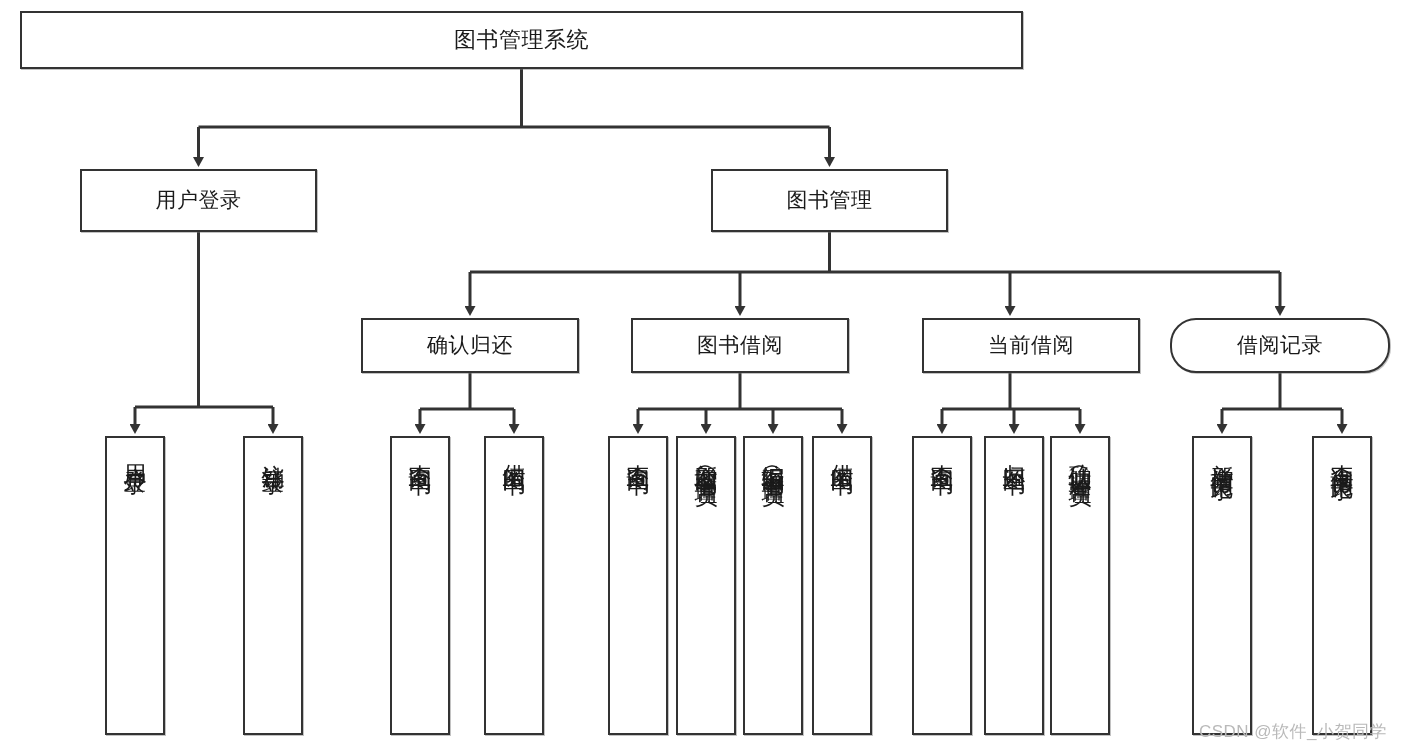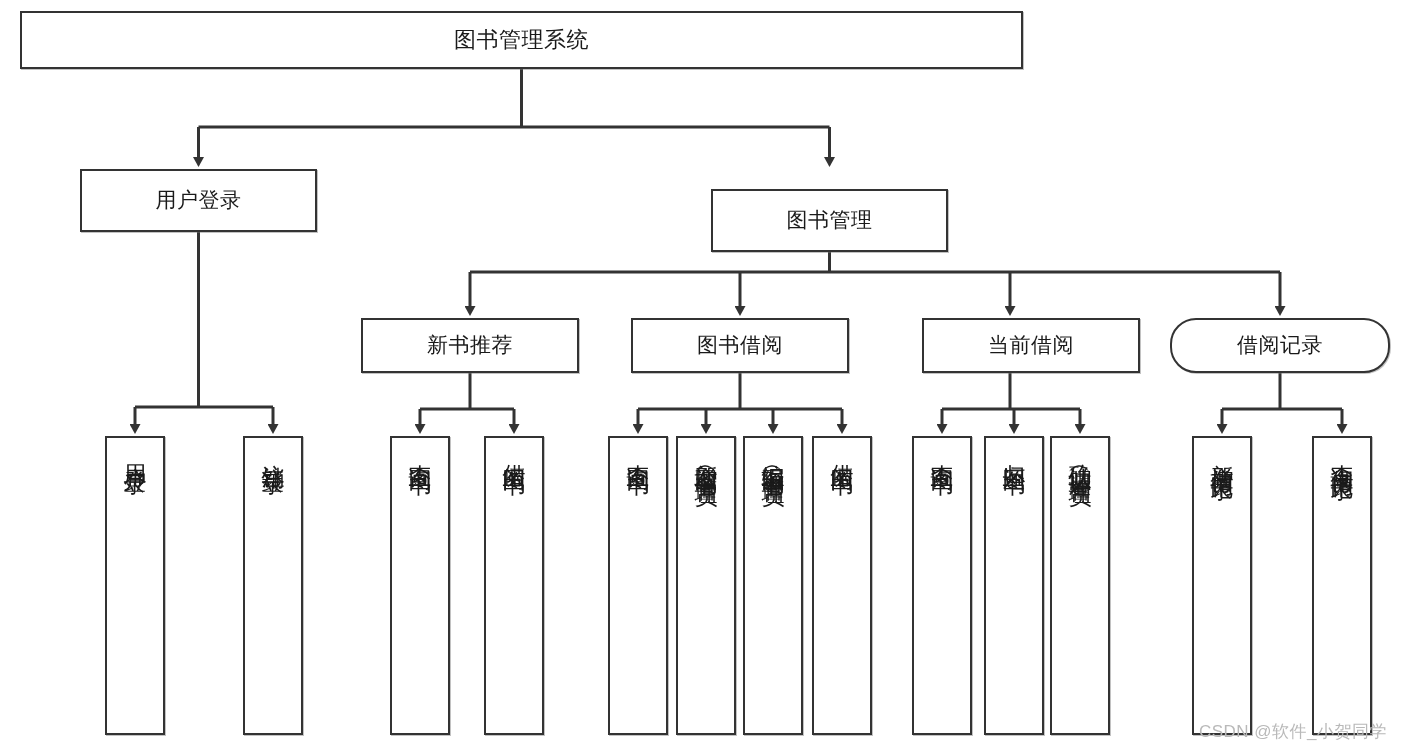--- a/index.html
+++ b/index.html
@@ -123,25 +123,25 @@
       </g>
   </svg>
 
   <div id="nodes-layer">
       <div class="node h root" style="left: 20px; top: 11px; width: 1003px; height: 58px;">
         <span class="label">图书管理系统</span>
       </div>
       <div class="node h" style="left: 80px; top: 169px; width: 237px; height: 63px;">
         <span class="label">用户登录</span>
       </div>
-      <div class="node h" style="left: 711px; top: 169px; width: 237px; height: 63px; margin-top: 20px;">
+      <div class="node h" style="left: 711px; top: 169px; width: 237px; height: 63px;">
         <span class="label">图书管理</span>
       </div>
       <div class="node h" style="left: 361px; top: 318px; width: 218px; height: 55px;">
-        <span class="label">新书推荐</span>
+        <span class="label">确认归还</span>
       </div>
       <div class="node h" style="left: 631px; top: 318px; width: 218px; height: 55px;">
         <span class="label">图书借阅</span>
       </div>
       <div class="node h" style="left: 922px; top: 318px; width: 218px; height: 55px;">
         <span class="label">当前借阅</span>
       </div>
       <div class="node h" style="left: 1170px; top: 318px; width: 220px; height: 55px; border-radius: 26px;">
         <span class="label">借阅记录</span>
       </div>

